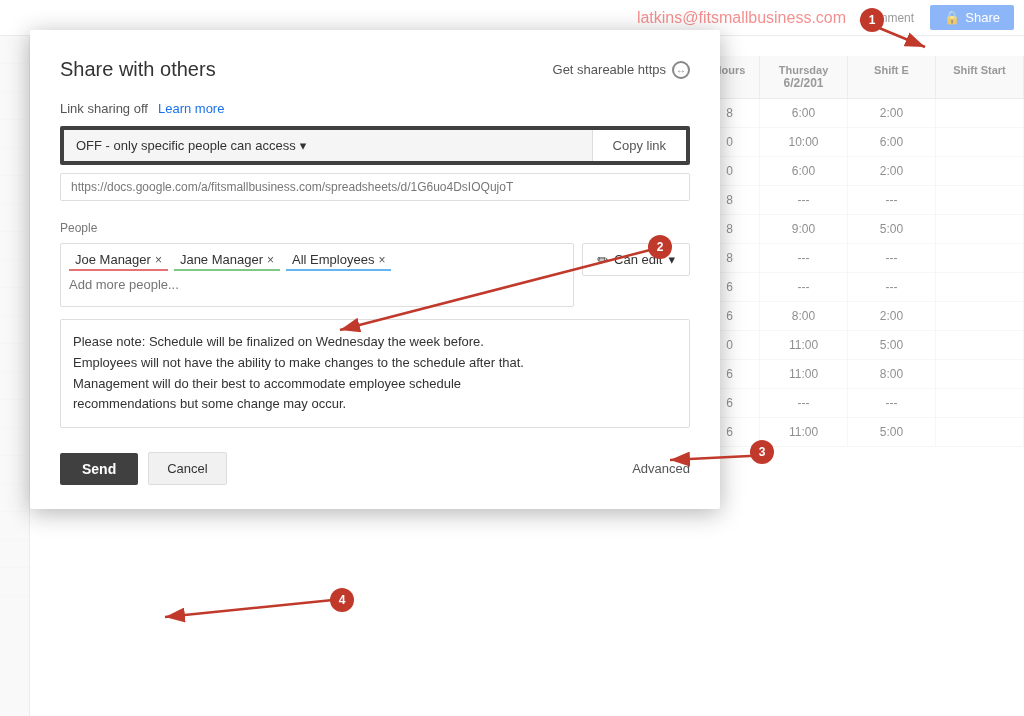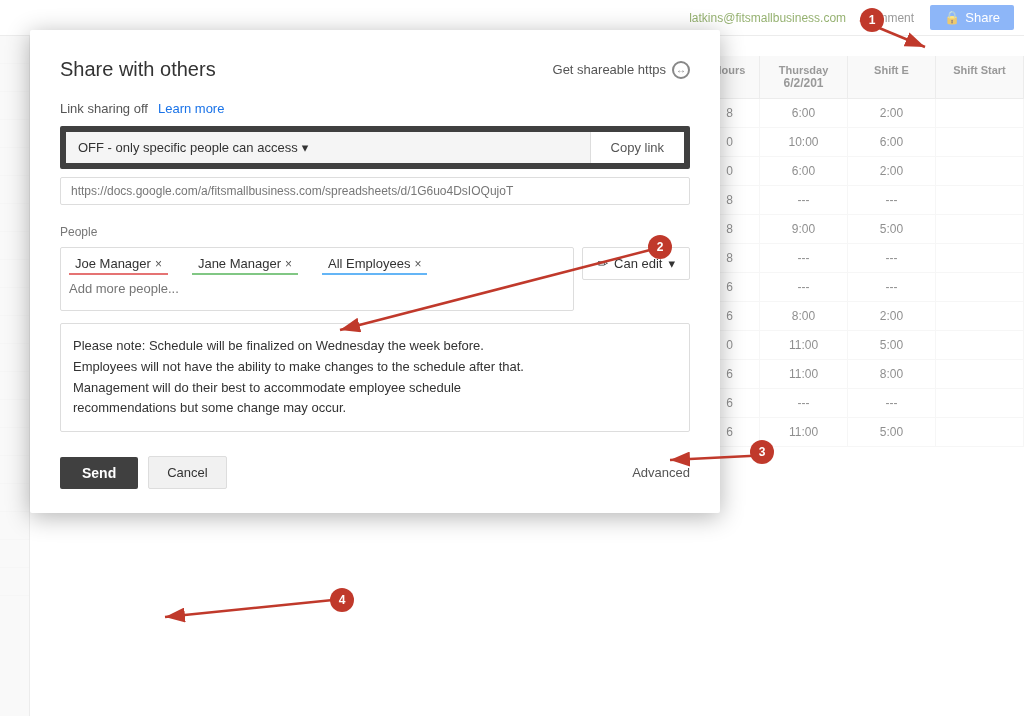--- a/index.html
+++ b/index.html
@@ -28,22 +28,22 @@
       background: #fff;
       border-bottom: 1px solid #e0e0e0;
       display: flex;
       align-items: center;
       justify-content: flex-end;
       padding: 0 10px;
       gap: 8px;
     }
 
     .user-email {
-      font-size: 12px;
-      color: #4d7c0f;
+      font-size: 16px;
+      color: #ef4444;
     }
 
     .btn-comment {
       font-size: 12px;
       color: #555;
       background: none;
       border: none;
       cursor: pointer;
       padding: 4px 8px;
     }
@@ -179,21 +179,21 @@
 
     .learn-more {
       color: #1a73e8;
       text-decoration: none;
       cursor: pointer;
     }
 
     .link-row {
       display: flex;
       align-items: center;
-      border: 6px solid #404040;
+      border: 4px solid #404040;
       border-radius: 2px;
       margin-bottom: 8px;
       overflow: hidden;
     }
 
     .link-select {
       flex: 1;
       padding: 8px 12px;
       background: #f5f5f5;
       border: none;
@@ -246,21 +246,21 @@
       flex: 1;
       border: 1px solid #ddd;
       border-radius: 2px;
       padding: 6px 8px;
       min-height: 64px;
     }
 
     .tags-row {
       display: flex;
       flex-wrap: wrap;
-      gap: 24px;
+      gap: 6px;
       margin-bottom: 4px;
     }
 
     .tag {
       display: inline-flex;
       align-items: center;
       gap: 4px;
       padding: 2px 6px;
       border-bottom: 2px solid #aaa;
       font-size: 13px;

